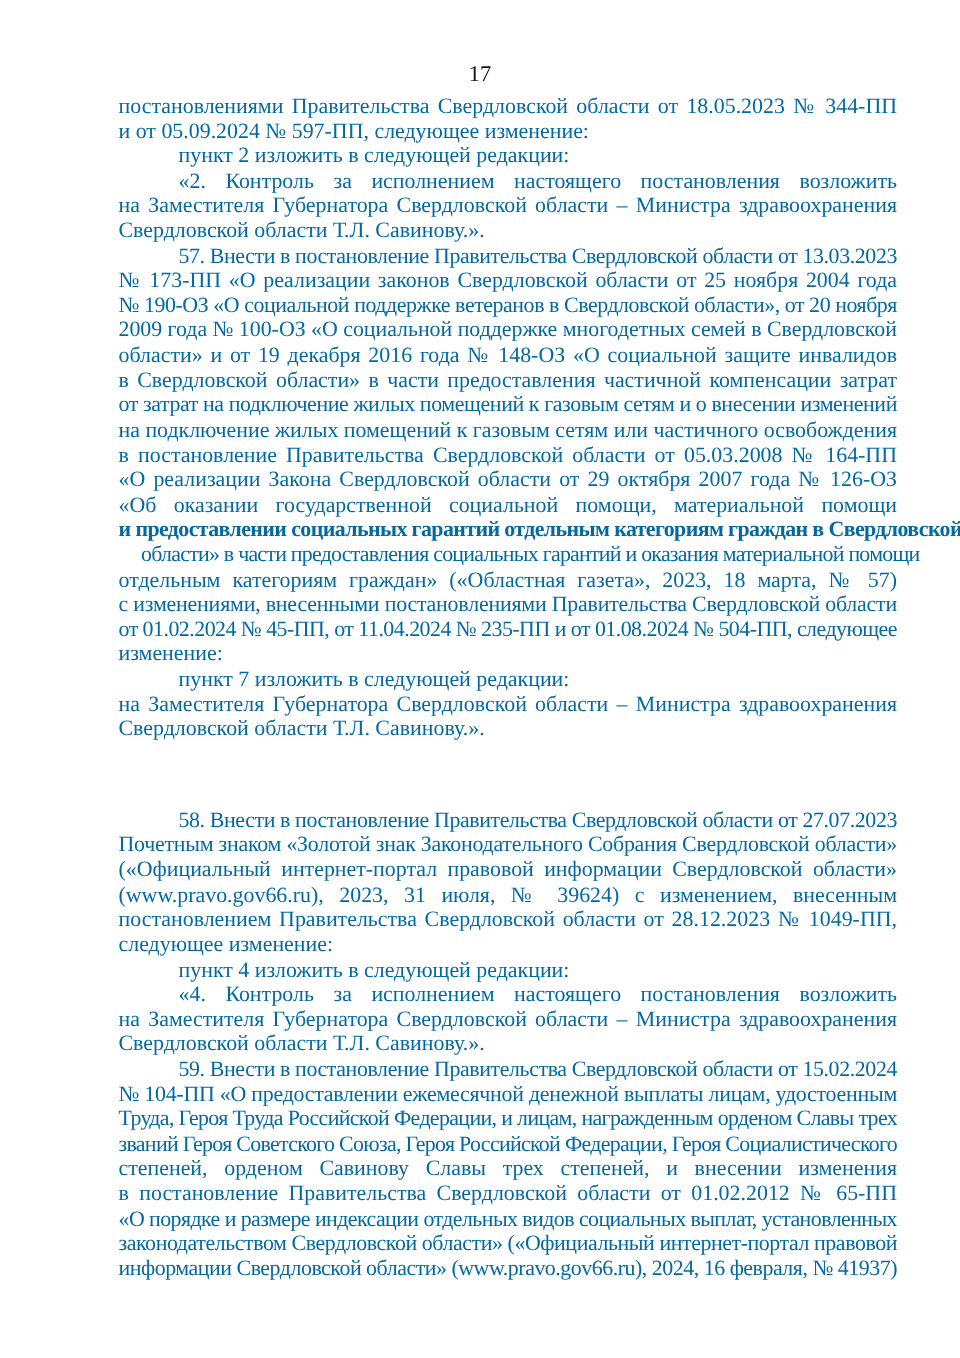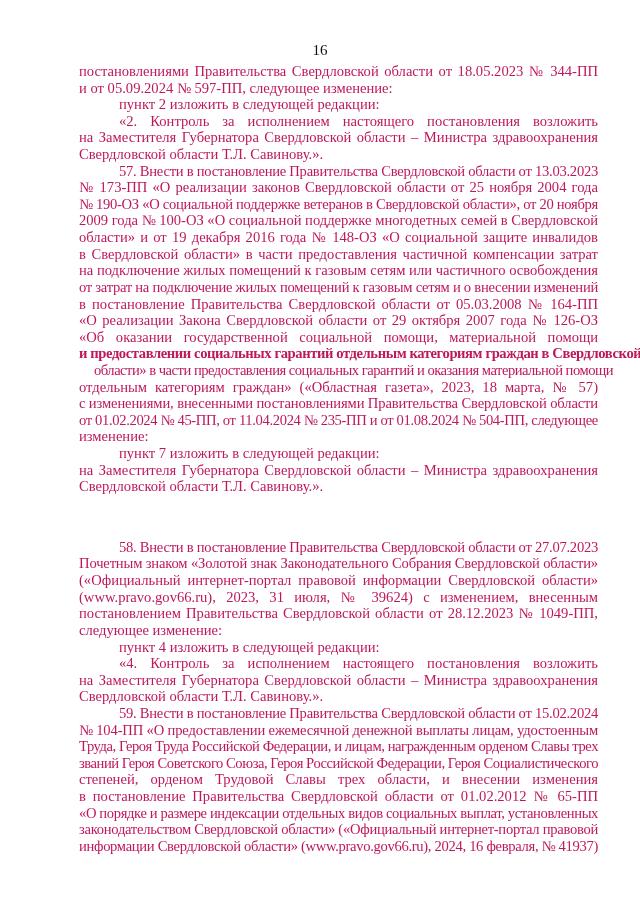--- a/index.html
+++ b/index.html
@@ -5,49 +5,49 @@
   html, body { margin: 0; padding: 0; background: #ffffff; }
   body { width: 640px; height: 905px; position: relative; overflow: hidden; }
   .page { position: absolute; left: 0; top: 0; width: 640px; height: 905px; background: #ffffff; }
   .page-number {
     position: absolute; top: 42px; left: 0; width: 640px; text-align: center;
     font-family: "Liberation Serif", "DejaVu Serif", serif; font-size: 15px; color: #111;
   }
   .body-text {
     position: absolute; top: 63px; left: 79px; width: 519px;
     font-family: "Liberation Serif", "DejaVu Serif", serif;
-    font-size: 14.6px; color: #be185d; line-height: 16.62px;
+    font-size: 14.6px; color: #0369a1; line-height: 16.62px;
   }
   .line {
     display: block; height: 16.62px; white-space: nowrap;
     text-align: justify; text-align-last: justify; overflow: visible;
   }
   .line.last { text-align-last: left; }
   .line.indent { padding-left: 40px; }
 </style>
 </head>
 <body>
 
 <div class="page">
-  <div class="page-number">16</div>
+  <div class="page-number">17</div>
   <div class="body-text" id="body-text">
       <span class="line" style="white-space: normal;">постановлениями Правительства Свердловской области от 18.05.2023 № 344-ПП</span>
       <span class="line last" style="white-space: normal;">и от 05.09.2024 № 597-ПП, следующее изменение:</span>
       <span class="line indent last" style="white-space: normal;">пункт 2 изложить в следующей редакции:</span>
       <span class="line indent" style="white-space: normal;">«2. Контроль за исполнением настоящего постановления возложить</span>
       <span class="line" style="white-space: normal;">на Заместителя Губернатора Свердловской области – Министра здравоохранения</span>
       <span class="line last" style="white-space: normal;">Свердловской области Т.Л. Савинову.».</span>
       <span class="line indent" style="white-space: nowrap; letter-spacing: -0.262083px; text-align-last: left;">57. Внести в постановление Правительства Свердловской области от 13.03.2023</span>
       <span class="line" style="white-space: normal;">№ 173-ПП «О реализации законов Свердловской области от 25 ноября 2004 года</span>
       <span class="line" style="white-space: nowrap; letter-spacing: -0.292383px; text-align-last: left;">№ 190-ОЗ «О социальной поддержке ветеранов в Свердловской области», от 20 ноября</span>
       <span class="line" style="white-space: nowrap; letter-spacing: -0.0179167px; text-align-last: left;">2009 года № 100-ОЗ «О социальной поддержке многодетных семей в Свердловской</span>
       <span class="line" style="white-space: normal;">области» и от 19 декабря 2016 года № 148-ОЗ «О социальной защите инвалидов</span>
       <span class="line" style="white-space: normal;">в Свердловской области» в части предоставления частичной компенсации затрат</span>
+      <span class="line" style="white-space: nowrap; letter-spacing: -0.268394px; text-align-last: left;">от затрат на подключение жилых помещений к газовым сетям и о внесении изменений</span>
       <span class="line" style="white-space: nowrap; letter-spacing: -0.00295608px; text-align-last: left;">на подключение жилых помещений к газовым сетям или частичного освобождения</span>
-      <span class="line" style="white-space: nowrap; letter-spacing: -0.268394px; text-align-last: left;">от затрат на подключение жилых помещений к газовым сетям и о внесении изменений</span>
       <span class="line" style="white-space: normal;">в постановление Правительства Свердловской области от 05.03.2008 № 164-ПП</span>
       <span class="line" style="white-space: normal;">«О реализации Закона Свердловской области от 29 октября 2007 года № 126-ОЗ</span>
       <span class="line" style="white-space: normal;">«Об оказании государственной социальной помощи, материальной помощи</span>
       <span class="line" style="white-space: nowrap; letter-spacing: -0.398242px; text-align-last: left; font-weight: bold;">и предоставлении социальных гарантий отдельным категориям граждан в Свердловской</span>
       <span class="line" style="white-space: nowrap; letter-spacing: -0.500762px; text-align-last: left; margin-left: 15px;">области» в части предоставления социальных гарантий и оказания материальной помощи</span>
       <span class="line" style="white-space: normal;">отдельным категориям граждан» («Областная газета», 2023, 18 марта, № 57)</span>
       <span class="line" style="white-space: nowrap; letter-spacing: -0.135896px; text-align-last: left;">с изменениями, внесенными постановлениями Правительства Свердловской области</span>
       <span class="line" style="white-space: nowrap; letter-spacing: -0.349151px; text-align-last: left;">от 01.02.2024 № 45-ПП, от 11.04.2024 № 235-ПП и от 01.08.2024 № 504-ПП, следующее</span>
       <span class="line last" style="white-space: normal;">изменение:</span>
       <span class="line indent last" style="white-space: normal;">пункт 7 изложить в следующей редакции:</span>
@@ -60,19 +60,19 @@
       <span class="line" style="white-space: normal;">постановлением Правительства Свердловской области от 28.12.2023 № 1049-ПП,</span>
       <span class="line last" style="white-space: normal;">следующее изменение:</span>
       <span class="line indent last" style="white-space: normal;">пункт 4 изложить в следующей редакции:</span>
       <span class="line indent" style="white-space: normal;">«4. Контроль за исполнением настоящего постановления возложить</span>
       <span class="line" style="white-space: normal;">на Заместителя Губернатора Свердловской области – Министра здравоохранения</span>
       <span class="line last" style="white-space: normal;">Свердловской области Т.Л. Савинову.».</span>
       <span class="line indent" style="white-space: nowrap; letter-spacing: -0.262083px; text-align-last: left;">59. Внести в постановление Правительства Свердловской области от 15.02.2024</span>
       <span class="line" style="white-space: nowrap; letter-spacing: -0.166174px; text-align-last: left;">№ 104-ПП «О предоставлении ежемесячной денежной выплаты лицам, удостоенным</span>
       <span class="line" style="white-space: nowrap; letter-spacing: -0.428434px; text-align-last: left;">Труда, Героя Труда Российской Федерации, и лицам, награжденным орденом Славы трех</span>
       <span class="line" style="white-space: nowrap; letter-spacing: -0.457508px; text-align-last: left;">званий Героя Советского Союза, Героя Российской Федерации, Героя Социалистического</span>
-      <span class="line" style="white-space: normal;">степеней, орденом Трудовой Славы трех области, и внесении изменения</span>
+      <span class="line" style="white-space: normal;">степеней, орденом Савинову Славы трех степеней, и внесении изменения</span>
       <span class="line" style="white-space: normal;">в постановление Правительства Свердловской области от 01.02.2012 № 65-ПП</span>
       <span class="line" style="white-space: nowrap; letter-spacing: -0.374805px; text-align-last: left;">«О порядке и размере индексации отдельных видов социальных выплат, установленных</span>
       <span class="line" style="white-space: nowrap; letter-spacing: -0.282853px; text-align-last: left;">законодательством Свердловской области» («Официальный интернет-портал правовой</span>
       <span class="line" style="white-space: nowrap; letter-spacing: -0.315394px; text-align-last: left;">информации Свердловской области» (www.pravo.gov66.ru), 2024, 16 февраля, № 41937)</span>
     </div>
 </div>
 
 </body></html>

